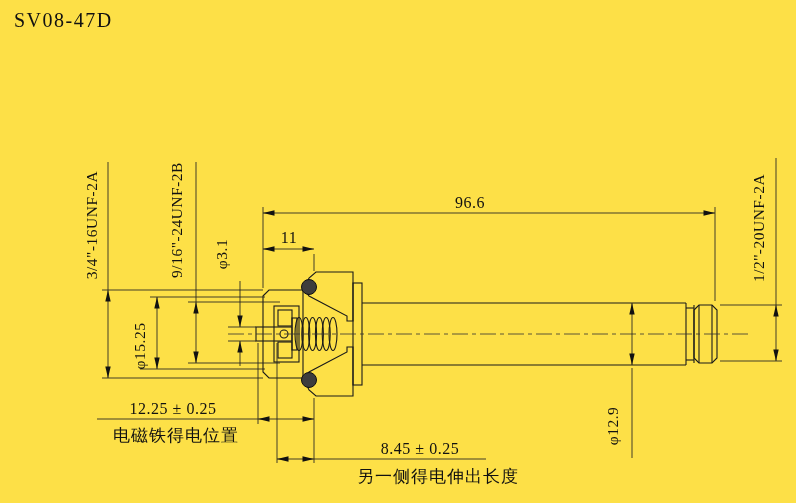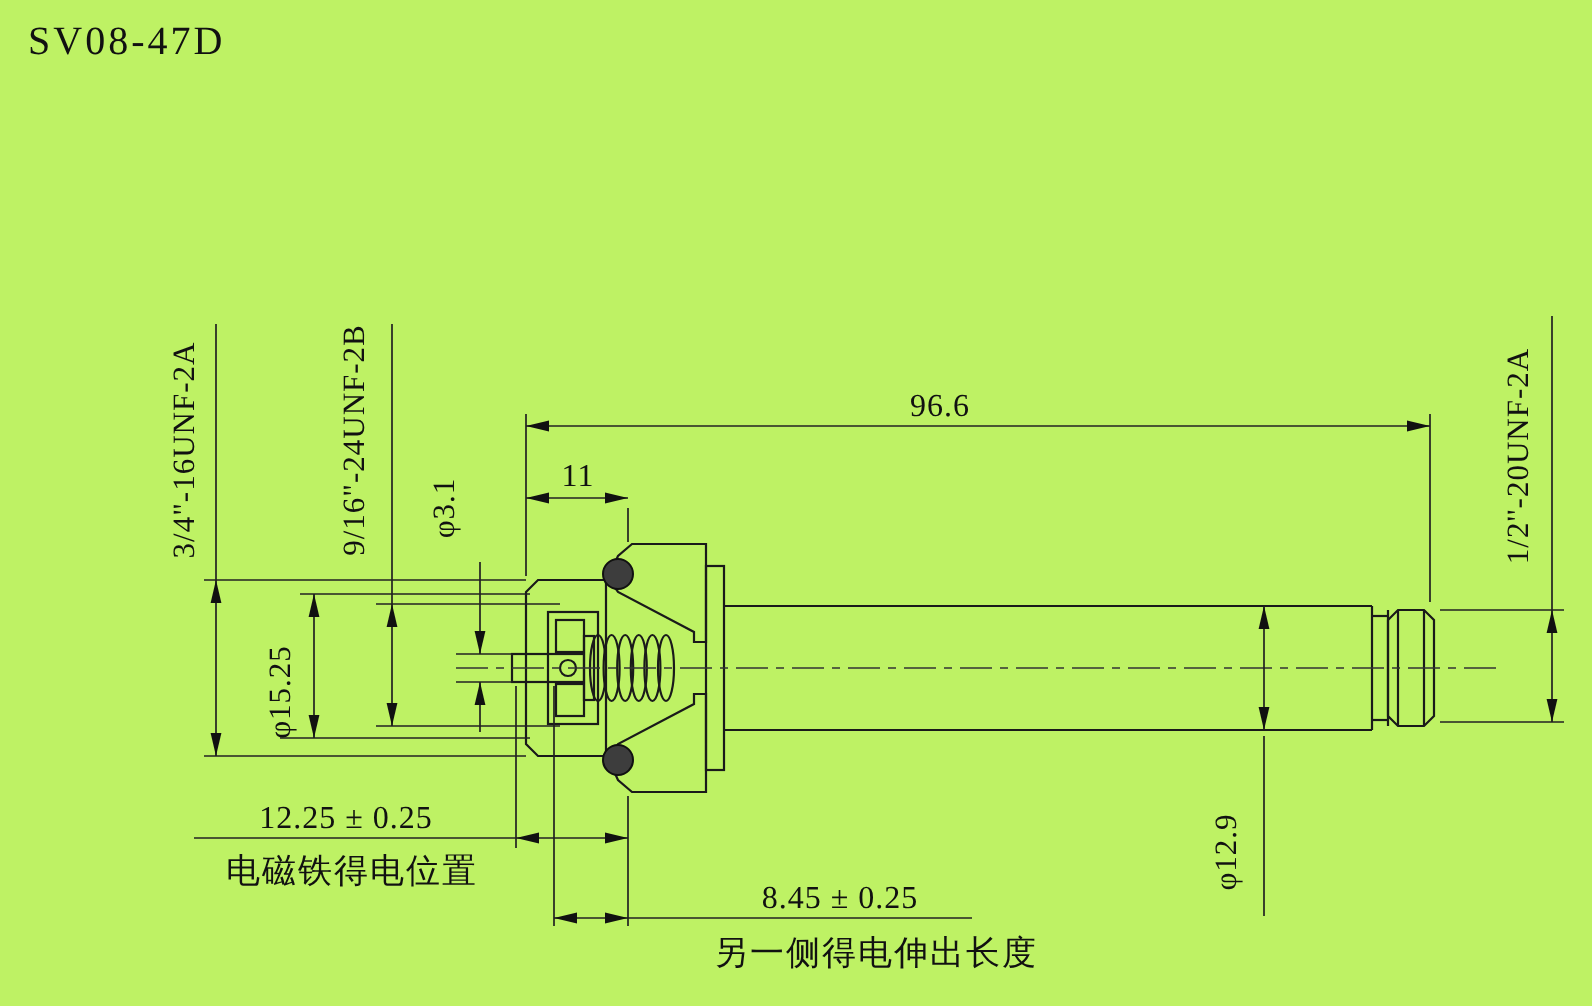--- a/index.html
+++ b/index.html
@@ -1,16 +1,16 @@
 <!DOCTYPE html>
 <html><head>
 <meta charset="utf-8">
 <style>
   html,body{margin:0;padding:0;background:#fff;}
-  .canvas{position:relative;width:796px;height:503px;background:#bef264;overflow:hidden;}
+  .canvas{position:relative;width:796px;height:503px;background:#fde047;overflow:hidden;}
   svg{display:block;}
   svg text{font-family:"Liberation Serif","DejaVu Serif",serif;fill:#111;}
   .dimtxt{font-size:16px;letter-spacing:0.5px;}
   .cntxt{font-size:17px;letter-spacing:1px;}
   .rottxt{font-size:15.5px;letter-spacing:0.5px;}
   .titletxt{font-size:20px;letter-spacing:1.5px;}
   .part{stroke:#1a1a1a;stroke-width:1.1;fill:none;}
   .dim{stroke:#222;stroke-width:0.85;fill:none;}
   .ah{fill:#111;}
 </style>

